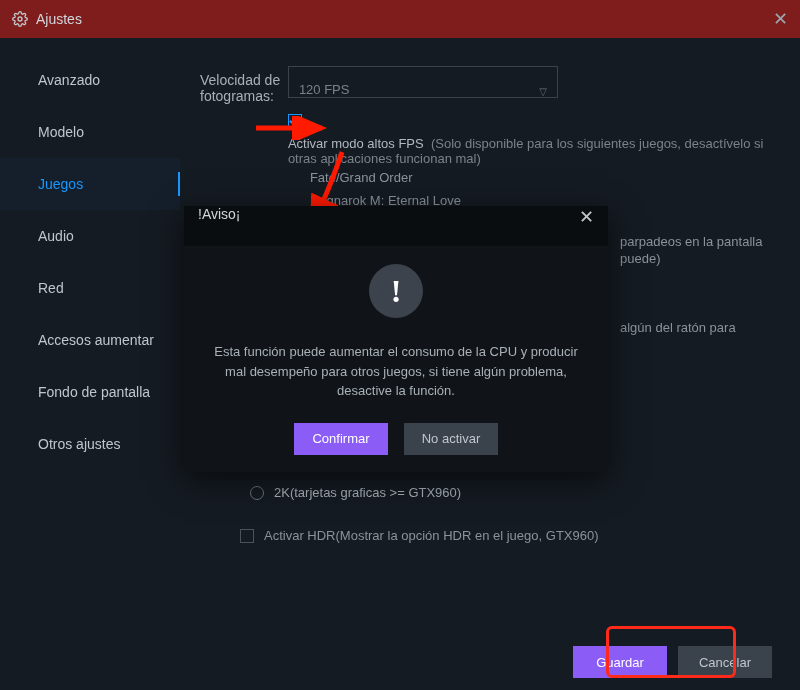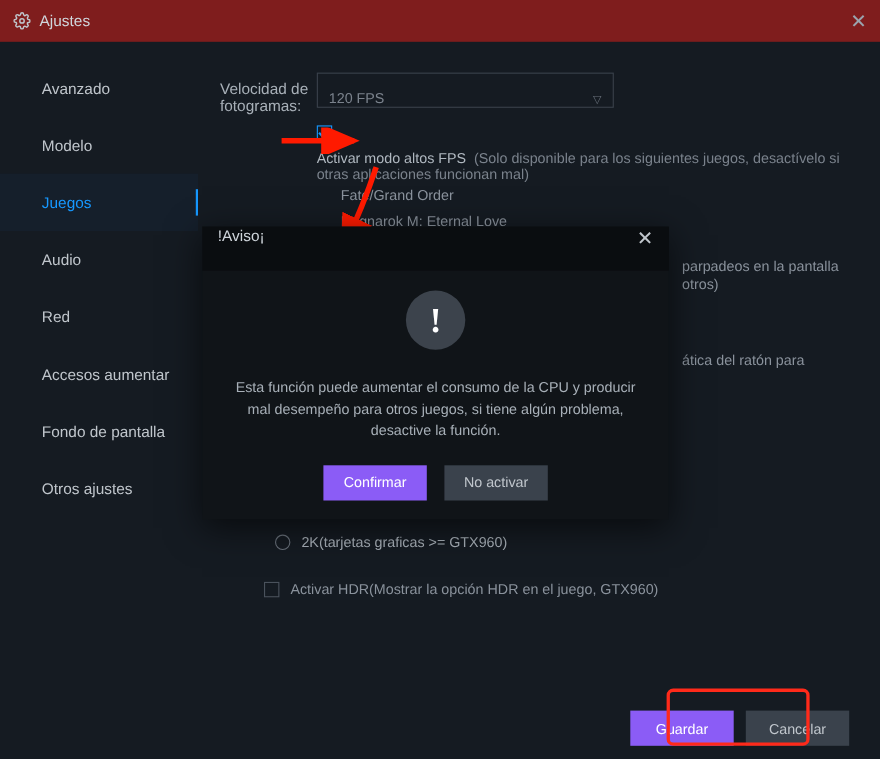--- a/index.html
+++ b/index.html
@@ -109,22 +109,22 @@
           </div>
         </div>
         <div class="gamelist">
           <div>Fate/Grand Order</div>
           <div>Ragnarok M: Eternal Love</div>
         </div>
       </div>
     </div>
 
     <div class="hint-far" style="margin-left:420px; margin-top: 22px;">parpadeos en la pantalla</div>
-    <div class="hint-far" style="margin-left:420px; margin-top: 2px;">otros)</div>
-    <div class="hint-far" style="margin-left:420px; margin-top: 54px;">ática del ratón para</div>
+    <div class="hint-far" style="margin-left:420px; margin-top: 2px;">puede)</div>
+    <div class="hint-far" style="margin-left:420px; margin-top: 54px;">algún del ratón para</div>
 
     <div class="radio-list" style="margin-top: 114px;">
       <div class="radio-row">
         <div class="radio"></div>
         <span>1080P(tarjetas gráficas &gt;= GTX750ti)</span>
       </div>
       <div class="radio-row">
         <div class="radio"></div>
         <span>2K(tarjetas graficas &gt;= GTX960)</span>
       </div>

